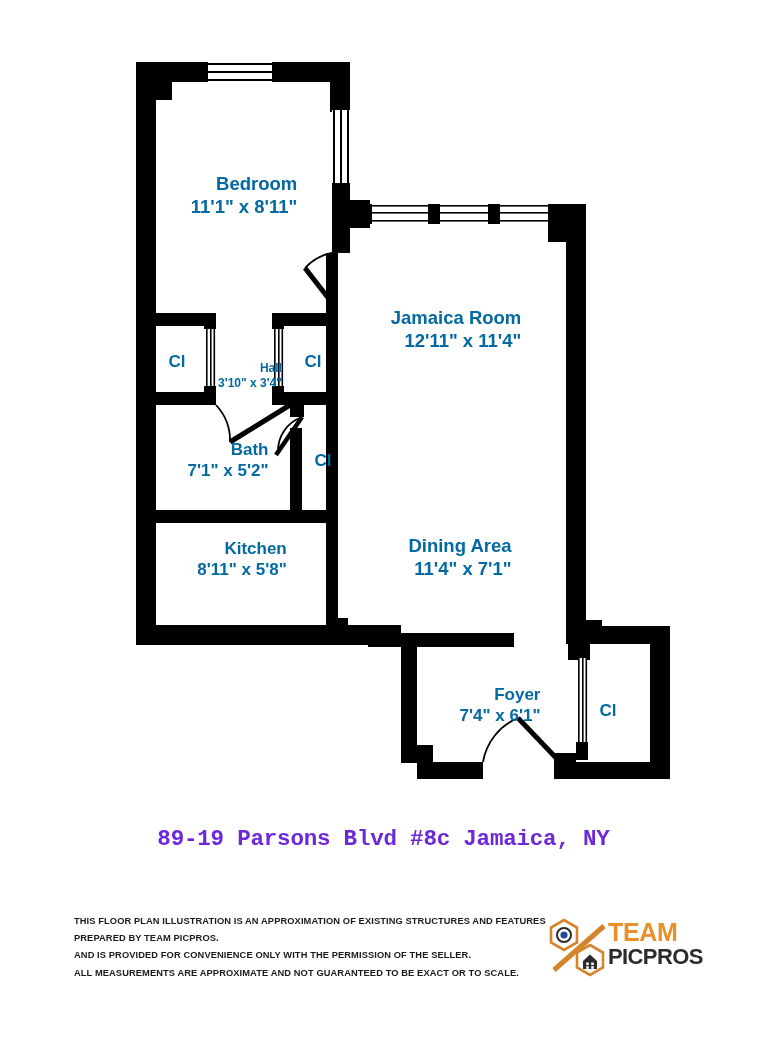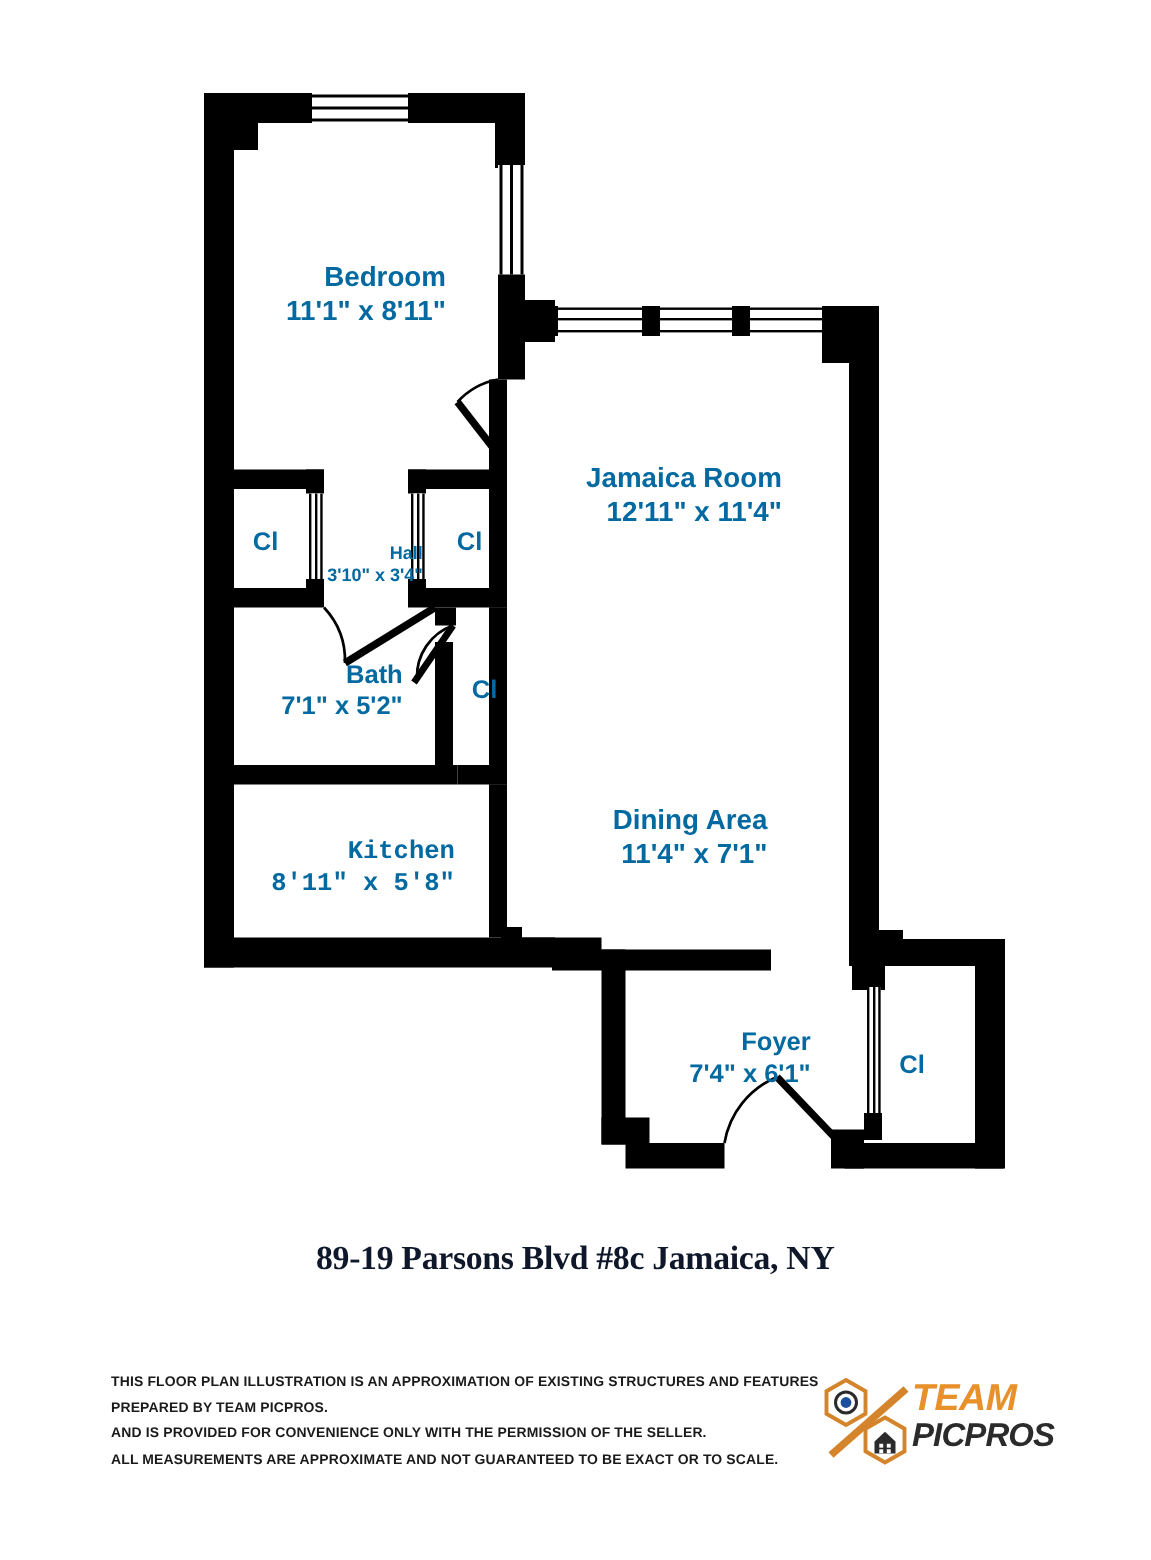--- a/index.html
+++ b/index.html
@@ -45,23 +45,23 @@
   #title-block {
     position: absolute;
     left: 0;
     top: 826px;
     width: 767px;
     text-align: center;
   }
   #plan-title {
     font-size: 22.5px;
     font-weight: bold;
-    color: #0f172a;
+    color: #6d28d9;
     letter-spacing: -0.2px;
-    font-family: Liberation Serif, serif;
+    font-family: Liberation Mono, monospace;
   }
   #footer-block {
     position: absolute;
     left: 74px;
     top: 913px;
     width: 470px;
   }
   .footer-line {
     font-size: 9.3px;
     font-weight: bold;
@@ -83,21 +83,20 @@
     left: 0;
     top: 2px;
     width: 62px;
     height: 62px;
   }
   #logo-text {
     position: absolute;
     left: 60px;
     top: 4px;
     width: 96px;
-    font-style: italic;
   }
   .logo-team {
     font-size: 25px;
     font-weight: bold;
     line-height: 1.0;
     letter-spacing: -0.3px;
     font-family: "Liberation Sans", sans-serif;
   }
   .logo-picpros {
     font-size: 22px;
@@ -252,21 +251,21 @@
     <span class="rl-dims">12'11" x 11'4"</span>
   </div>
   <div class="room-label size-sm" style="left:250px; top:360px;margin-top:16px;">
     <span class="rl-name">Hall</span>
     <span class="rl-dims">3'10" x 3'4"</span>
   </div>
   <div class="room-label size-md" style="left:228px; top:461px;">
     <span class="rl-name">Bath</span>
     <span class="rl-dims">7'1" x 5'2"</span>
   </div>
-  <div class="room-label size-md" style="left:242px; top:580px;font-family:Liberation Mono, monospace;">
+  <div class="room-label size-md" style="left:242px; top:560px;">
     <span class="rl-name">Kitchen</span>
     <span class="rl-dims">8'11" x 5'8"</span>
   </div>
   <div class="room-label size-lg" style="left:460px; top:558px;">
     <span class="rl-name">Dining Area</span>
     <span class="rl-dims">11'4" x 7'1"</span>
   </div>
   <div class="room-label size-md" style="left:500px; top:706px;">
     <span class="rl-name">Foyer</span>
     <span class="rl-dims">7'4" x 6'1"</span>

